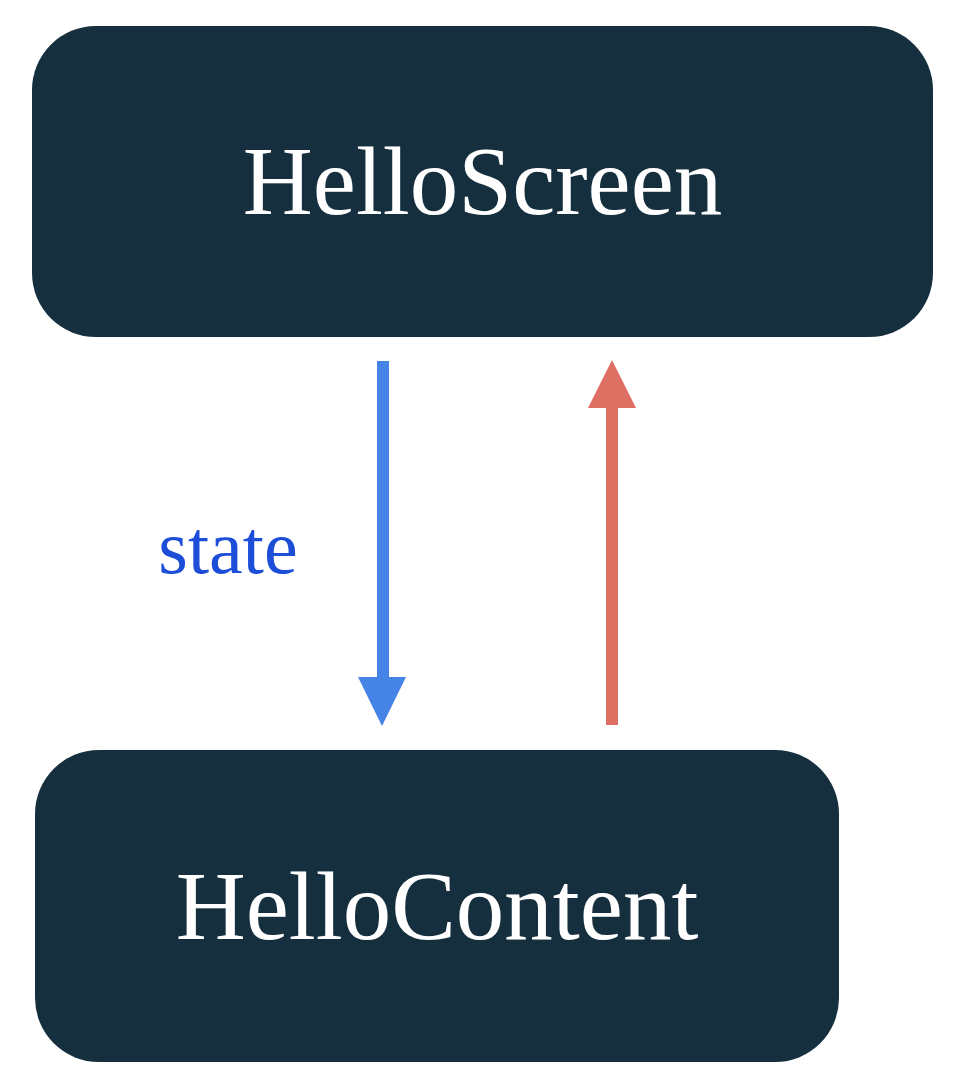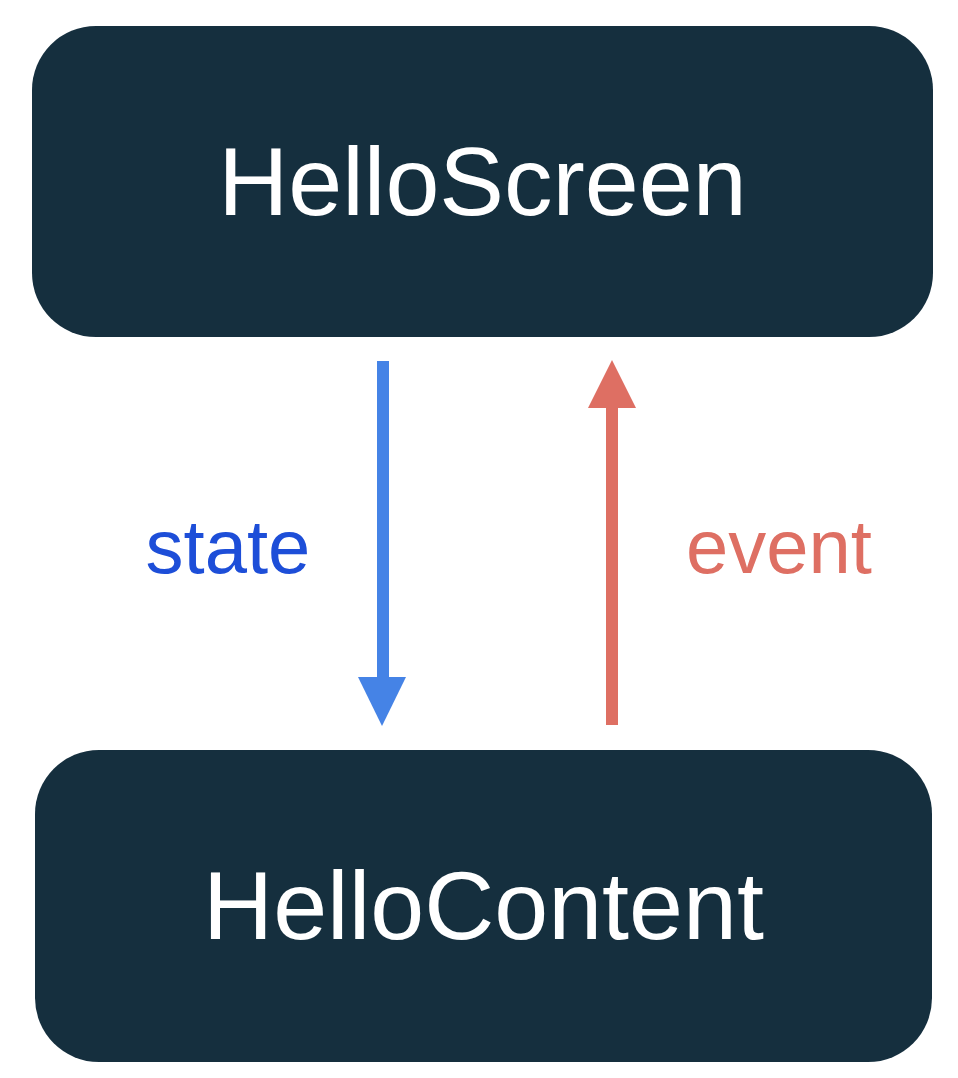--- a/index.html
+++ b/index.html
@@ -5,21 +5,21 @@
   html, body {
     margin: 0;
     padding: 0;
     background: #ffffff;
   }
   .canvas {
     position: relative;
     width: 958px;
     height: 1078px;
     overflow: hidden;
-    font-family: Liberation Sans, sans-serif;
+    font-family: Liberation Serif, serif;
   }
   .node-box {
     position: absolute;
     border-radius: 64px;
     display: flex;
     align-items: center;
     justify-content: center;
   }
   .node-box .node-label {
     font-size: 97px;
@@ -29,21 +29,21 @@
   }
   .box-top {
     left: 32px;
     top: 26px;
     width: 901px;
     height: 311px;
   }
   .box-bottom {
     left: 35px;
     top: 750px;
-    width: 897px;
+    width: 804px;
     height: 312px;
   }
   .arrow-shaft {
     position: absolute;
     width: 12px;
   }
   .shaft-state {
     left: 377px;
     top: 361px;
     height: 317px;
@@ -94,19 +94,18 @@
     <span class="node-label" style="color: rgb(255, 255, 255);">HelloScreen</span>
   </div>
 
   <div class="arrow-shaft shaft-state" style="background: rgb(69, 131, 230);"></div>
   <div class="arrow-head head-state" style="border-top: 49px solid #4583E6;"></div>
 
   <div class="arrow-head head-event" style="border-bottom: 48px solid #DE6F63;"></div>
   <div class="arrow-shaft shaft-event" style="background: rgb(222, 111, 99);"></div>
 
   <div class="edge-label label-state" style="color: #1d4ed8;">state</div>
-  <div class="edge-label label-event" style="color: rgb(222, 111, 99);">event</div>
 
   <div class="node-box box-bottom" style="background: rgb(21, 47, 62);">
     <span class="node-label" style="color: rgb(255, 255, 255);">HelloContent</span>
   </div>
 
 </div>
 
 </body></html>

